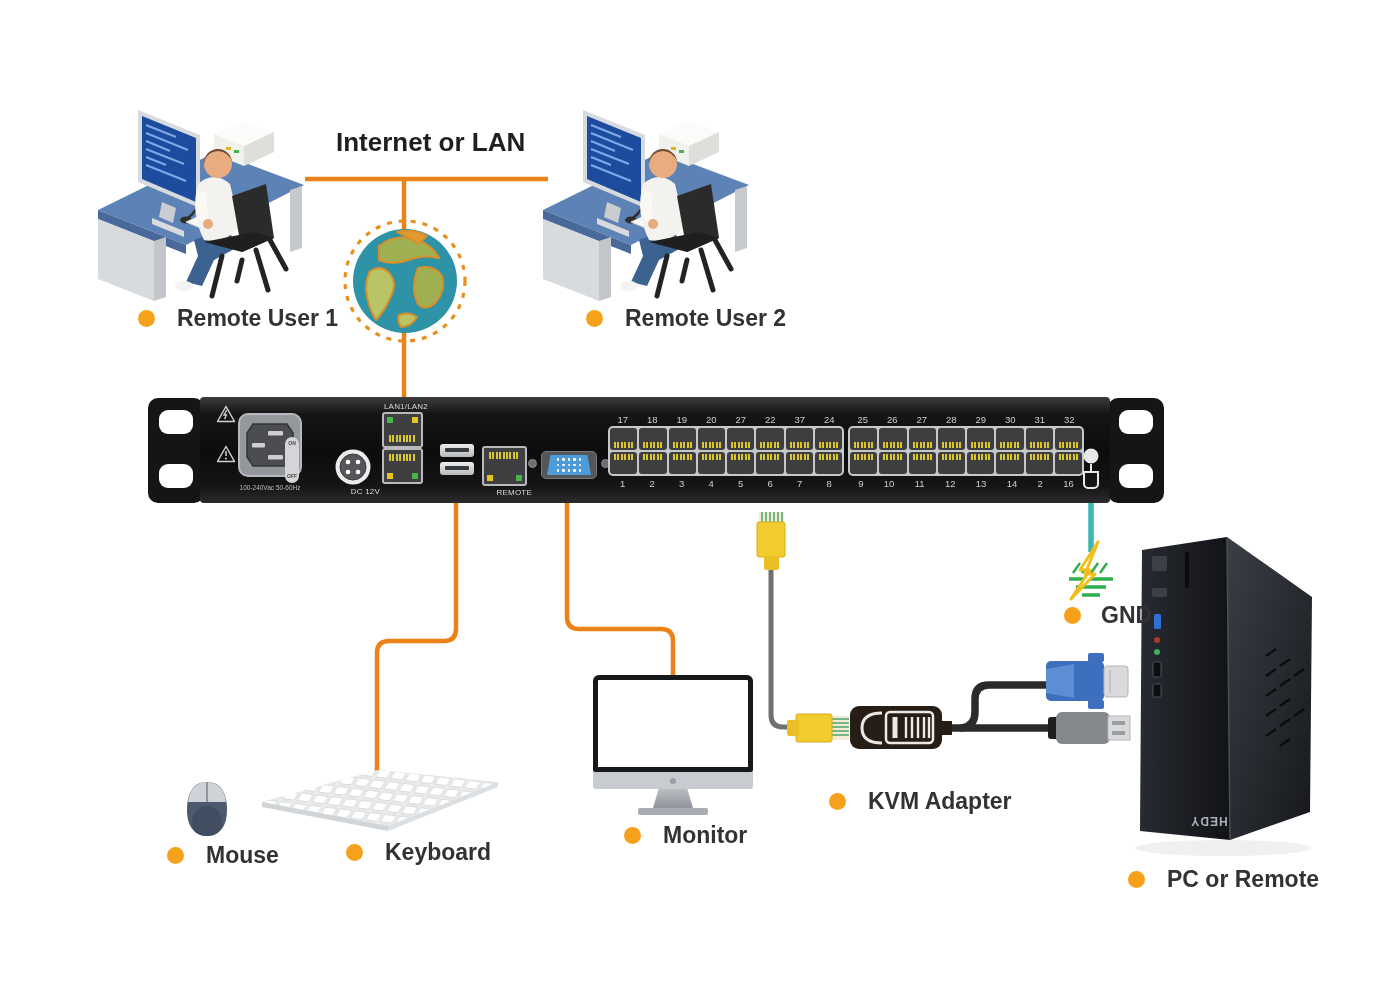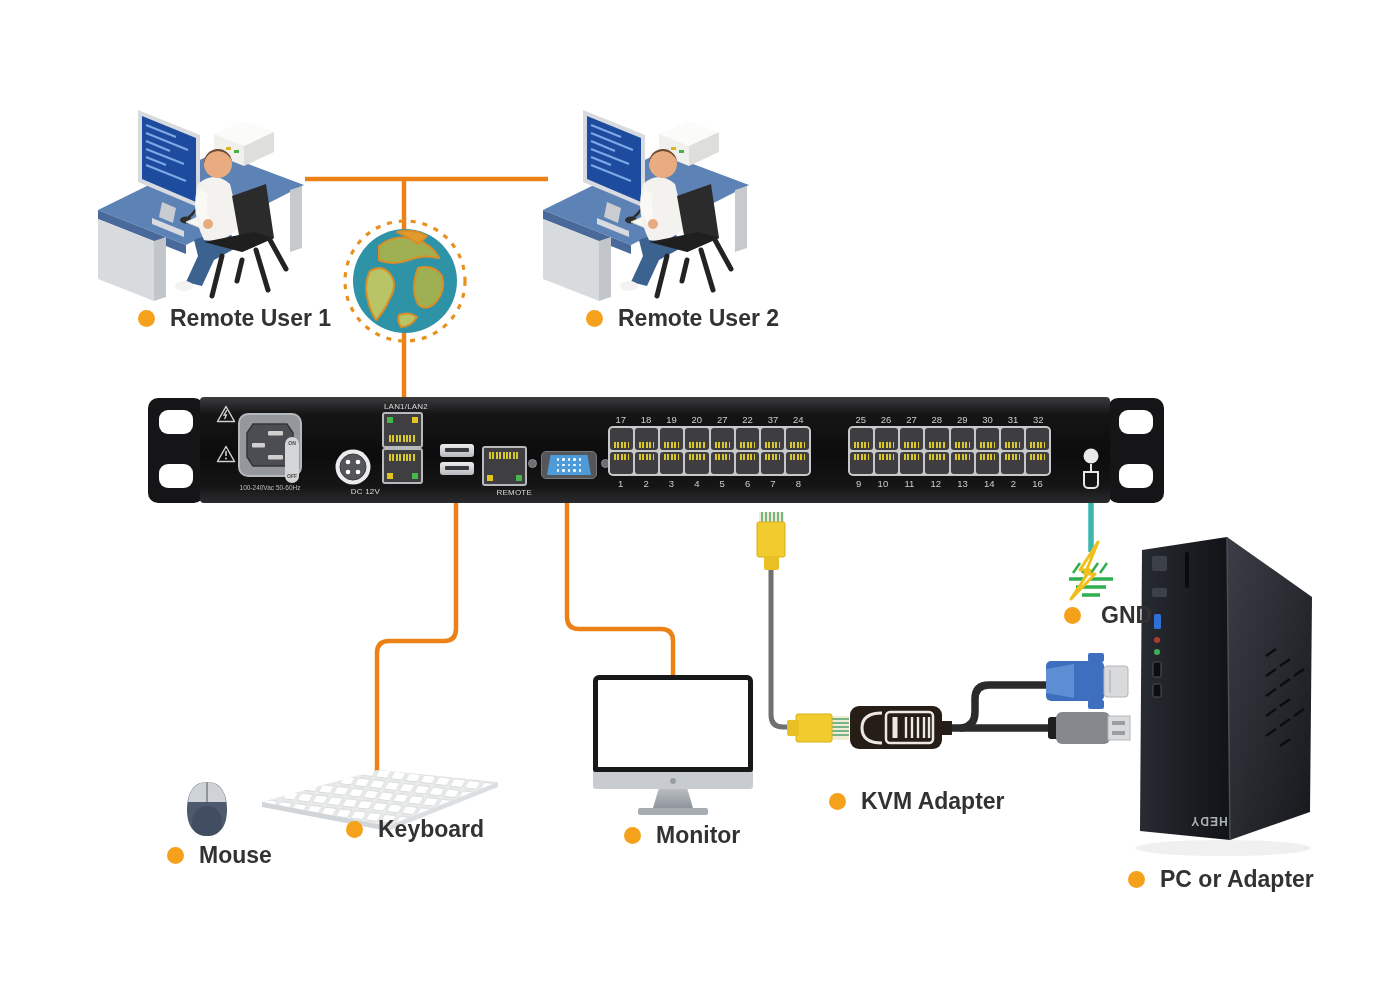--- a/index.html
+++ b/index.html
@@ -7,21 +7,21 @@
          font-family:"Liberation Sans","DejaVu Sans",sans-serif;}
   svg{display:block}
   .abs{position:absolute;}
   
   #cables{position:absolute;left:0;top:0;z-index:1;}
   .c-orange{stroke:var(--accent-orange,#EC8217);stroke-width:4.5;fill:none;}
   .c-gray{stroke:var(--cable-gray,#6E7071);stroke-width:5;fill:none;}
   .c-teal{stroke:var(--cable-teal,#3BB7AE);stroke-width:5.5;fill:none;}
   .c-black{stroke:var(--cable-black,#2B2B2B);stroke-width:7.5;fill:none;stroke-linecap:round;}
   
-  .lbl{position:absolute;display:flex;align-items:center;gap:15px;font-size:23px;font-weight:700;
+  .lbl{position:absolute;display:flex;align-items:center;gap:22px;font-size:23px;font-weight:700;
        color:var(--label-text,#323232);z-index:4;white-space:nowrap;}
   .lbl .dot{width:17px;height:17px;border-radius:50%;background:var(--bullet-orange,#F5A11C);flex:0 0 auto;}
   #lbl-internet{position:absolute;left:336px;top:127px;font-size:26px;font-weight:700;color:#1f1f1f;z-index:4;}
   
   #kvm{position:absolute;left:148px;top:396px;width:1016px;height:108px;z-index:3;}
   .ear{position:absolute;width:56px;height:105px;top:2px;background:#151517;border-radius:10px;}
   .ear .hole{position:absolute;left:11px;width:34px;height:24px;background:#fff;border-radius:9px;}
   .ear .hole.h1{top:12px}.ear .hole.h2{top:66px}
   #chassis{position:absolute;left:52px;top:1px;width:910px;height:106px;border-radius:4px;
     background:linear-gradient(180deg,#3d3d40 0%,#151516 16%,#0c0c0d 55%,#151516 84%,#2b2b2e 100%);}
@@ -42,21 +42,21 @@
   .usb-slot::after{content:"";position:absolute;left:5px;right:5px;top:4px;height:4px;background:#3a3b3d;border-radius:1px;}
   
   #vga{position:absolute;left:341px;top:54px;width:56px;height:28px;background:#55565a;border-radius:5px;
        display:flex;align-items:center;justify-content:center;border:1px solid #77787c;box-sizing:border-box;}
   #vga .plate{width:44px;height:20px;background:#4d9bd8;clip-path:polygon(8% 0,92% 0,100% 100%,0 100%);
        display:flex;flex-direction:column;justify-content:space-evenly;align-items:center;}
   #vga .pr{display:flex;gap:3px;}
   #vga .pin{width:2.6px;height:2.6px;border-radius:50%;background:#fff;}
   .screw{position:absolute;width:9px;height:9px;border-radius:50%;background:#6d6e72;border:1px solid #8a8b8f;box-sizing:border-box;}
   
-  .pgroup{position:absolute;top:15px;width:203px;}
+  .pgroup{position:absolute;top:15px;width:236px;}
   .pnum-row{display:flex;justify-content:space-around;font-size:9.5px;color:#cdcdcd;height:14px;align-items:center;}
   .port-frame{height:50px;background:#c6c8ca;border-radius:5px;display:flex;gap:2px;padding:2px;box-sizing:border-box;}
   .port-col{flex:1;display:flex;flex-direction:column;gap:2px;}
   .rj45{flex:1;background:#3e3e40;border-radius:3px;position:relative;}
   .rj45::after{content:"";position:absolute;left:4px;right:4px;height:6px;
      background:repeating-linear-gradient(90deg,var(--pin-yellow,#D9C72E) 0 2px,transparent 2px 3.4px);}
   .rj45.top::after{bottom:2px;}
   .rj45.bottom::after{top:2px;}
   
   #monitor{position:absolute;left:593px;top:675px;width:160px;z-index:3;}
@@ -516,46 +516,47 @@
       <line x1="138" y1="188" x2="148" y2="181"></line>
         <line x1="152" y1="198" x2="162" y2="191"></line>
       <line x1="138" y1="208" x2="148" y2="201"></line>
         <line x1="152" y1="218" x2="162" y2="211"></line>
       <line x1="166" y1="148" x2="176" y2="141"></line>
         <line x1="166" y1="188" x2="176" y2="181"></line>
     </g>
   </svg>
   <div id="pc-brand">HEDY</div>
 
+  <div id="lbl-internet">Internet or LAN</div>
 
   <div class="lbl" style="left:138px;top:305px">
     <span class="dot"></span>
     <span>Remote User 1</span>
   </div>
   <div class="lbl" style="left:586px;top:305px">
     <span class="dot"></span>
     <span>Remote User 2</span>
   </div>
   <div class="lbl" style="left:167px;top:842px">
     <span class="dot"></span>
     <span>Mouse</span>
   </div>
-  <div class="lbl" style="left:346px;top:816px">
+  <div class="lbl" style="left:346px;top:839px">
     <span class="dot"></span>
     <span>Keyboard</span>
   </div>
   <div class="lbl" style="left:624px;top:822px">
     <span class="dot"></span>
     <span>Monitor</span>
   </div>
   <div class="lbl" style="left:829px;top:788px">
     <span class="dot"></span>
     <span>KVM Adapter</span>
   </div>
   <div class="lbl" style="left:1064px;top:602px;gap:20px">
     <span class="dot"></span>
     <span>GND</span>
   </div>
   <div class="lbl" style="left:1128px;top:866px">
     <span class="dot"></span>
-    <span>PC or Adapter</span>
+    <span>PC or Remote</span>
   </div>
 </div>
 
 </body></html>

